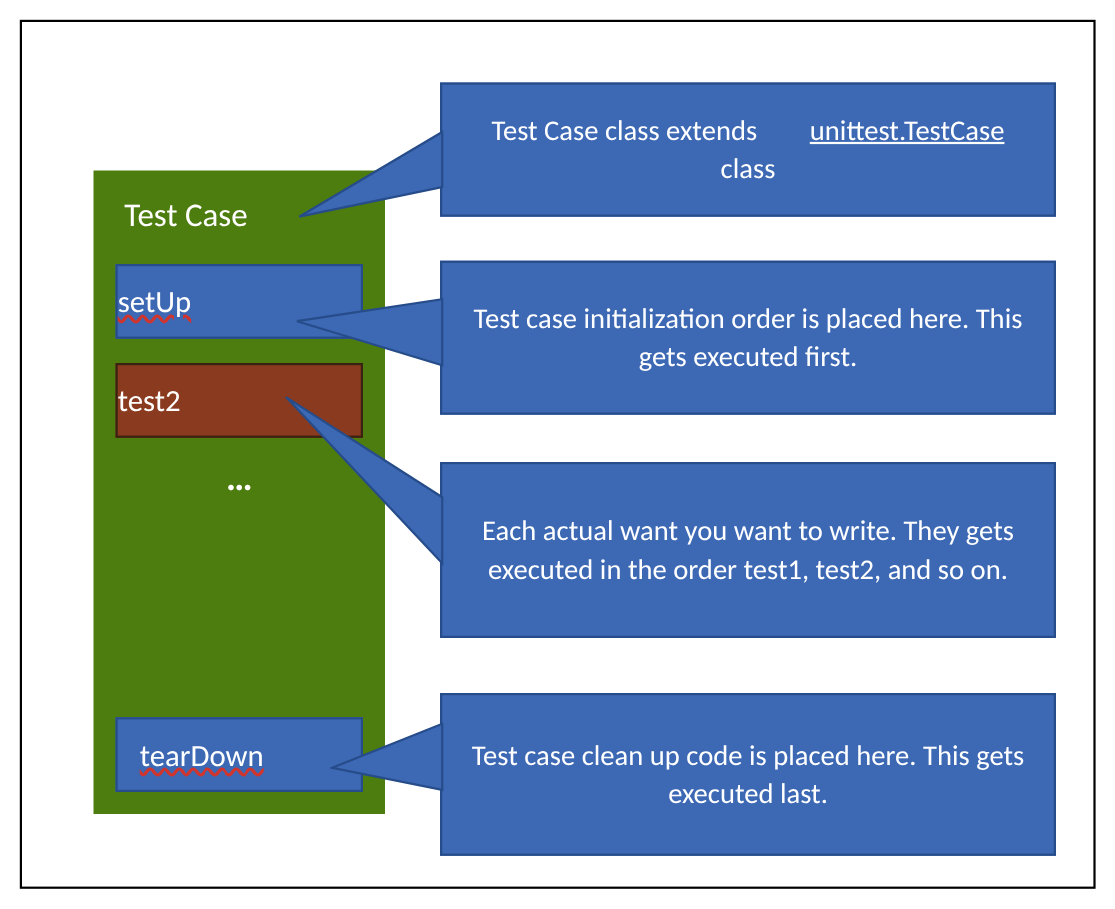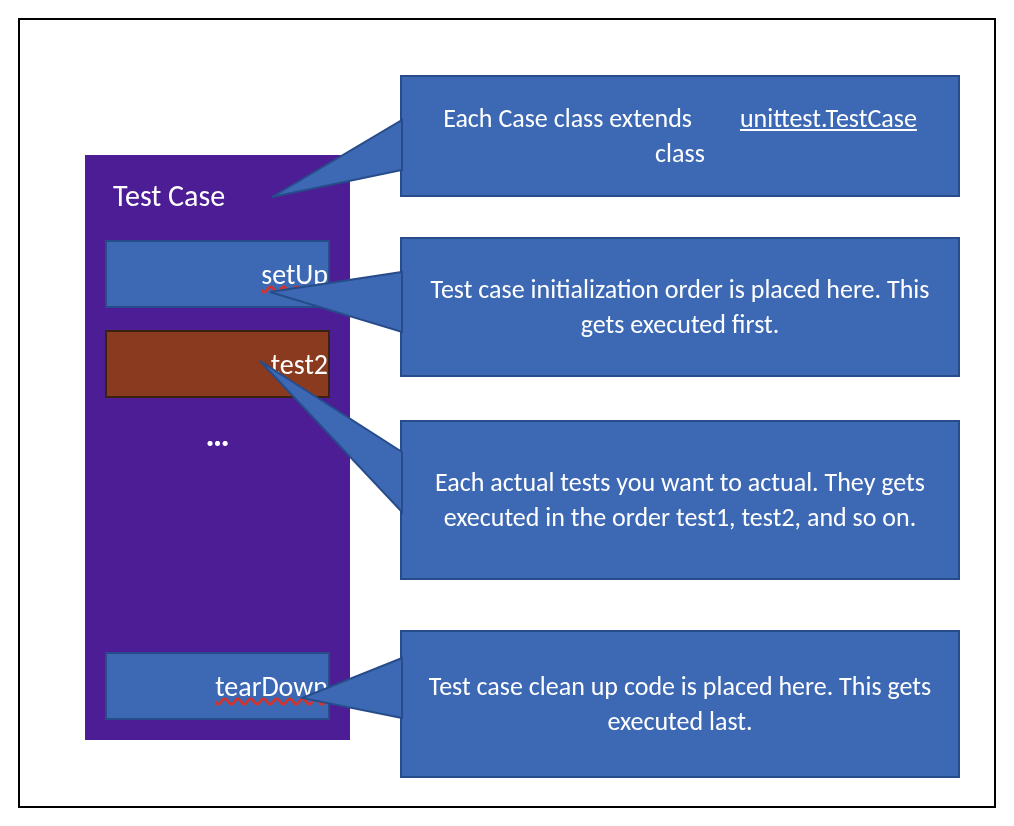--- a/index.html
+++ b/index.html
@@ -2,28 +2,28 @@
 <html><head>
   <meta charset="utf-8">
   <style>
     * { box-sizing: border-box; margin: 0; padding: 0; }
     body { width: 1014px; height: 826px; font-family: "Segoe UI", Calibri, Arial, sans-serif; background: #fff; color: #fff; }
     .canvas { position: relative; width: 1014px; height: 826px; }
     .frame { position: absolute; left: 18px; top: 18px; width: 978px; height: 790px; border: 2px solid #000; }
 
     .green-box {
       position: absolute; left: 85px; top: 155px; width: 265px; height: 585px;
-      background: #4c1d95; display: flex; flex-direction: column;
+      background: #4d7c0f; display: flex; flex-direction: column;
     }
     .green-title {
       text-align: left; font-size: 30px; padding: 22px 28px 26px 28px; color: #fff;
     }
 
     .block {
-      margin: 0 20px 22px 20px; height: 68px; display: flex; align-items: center; justify-content: flex-end;
+      margin: 0 20px 22px 20px; height: 68px; display: flex; align-items: center; justify-content: flex-start;
       font-size: 28px; color: #fff; border: 2px solid #274C8A;
     }
     .block.blue  { background: #3C68B4; }
     .block.brown { background: #8A3A1F; border-color: #3A2210; }
     .teardown-block { margin-top: auto; margin-bottom: 20px; padding-left: 20px; }
 
     .squiggle {
       text-decoration: underline; text-decoration-style: wavy; text-decoration-color: #D0342C;
     }
     .green-underline {
@@ -62,32 +62,32 @@
 
     <div class="dots">…</div>
 
     <div class="block blue teardown-block">
       <span class="squiggle">tearDown</span>
     </div>
   </div>
 
   <div class="callout" style="left:400px; top:75px; width:560px; height:122px;">
     <div>
-      <span>Each Case class extends </span>
+      <span>Test Case class extends </span>
       <span class="underline green-underline">unittest.TestCase</span>
       <span> class</span>
     </div>
   </div>
 
   <div class="callout" style="left:400px; top:237px; width:560px; height:140px;">
     <div>Test case initialization order is placed here. This gets executed first.</div>
   </div>
 
   <div class="callout" style="left:400px; top:420px; width:560px; height:160px;">
-    <div>Each actual tests you want to actual. They gets executed in the order test1, test2, and so on.</div>
+    <div>Each actual want you want to write. They gets executed in the order test1, test2, and so on.</div>
   </div>
 
   <div class="callout" style="left:400px; top:630px; width:560px; height:148px;">
     <div>Test case clean up code is placed here. This gets executed last.</div>
   </div>
 
   <svg class="pointer" style="left:270px; top:75px; width:134px; height:124px;" viewBox="0 0 134 124">
     <polygon points="132,45 132,95 2,122"></polygon>
   </svg>
 

